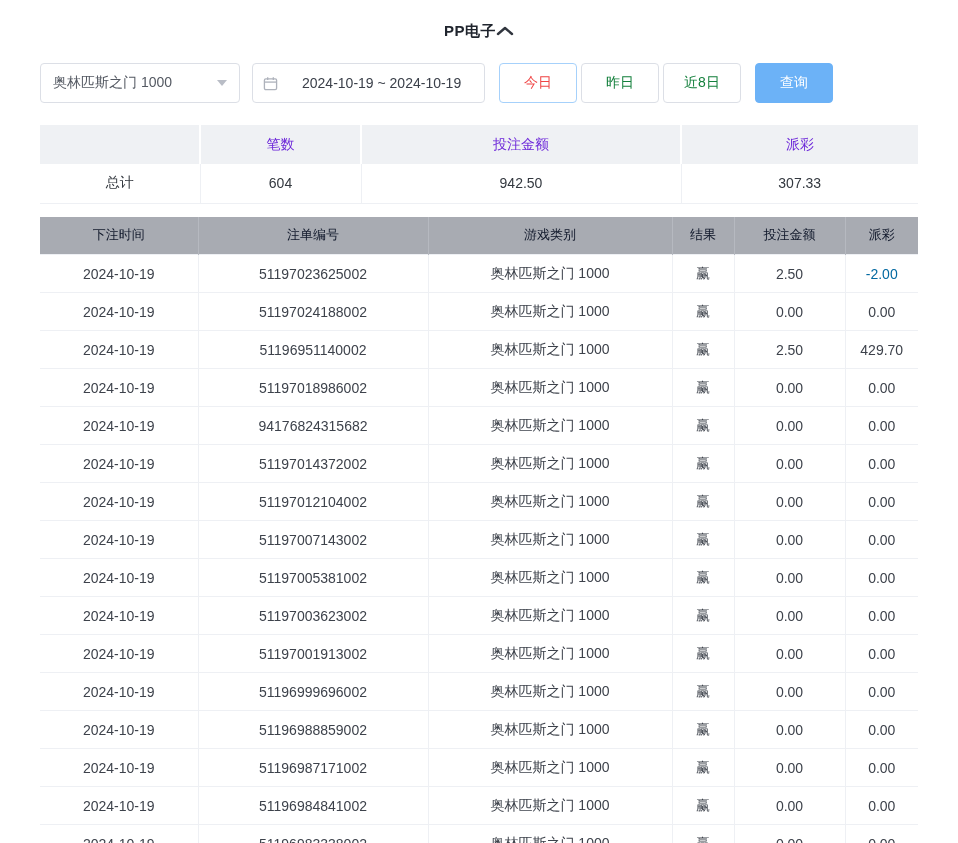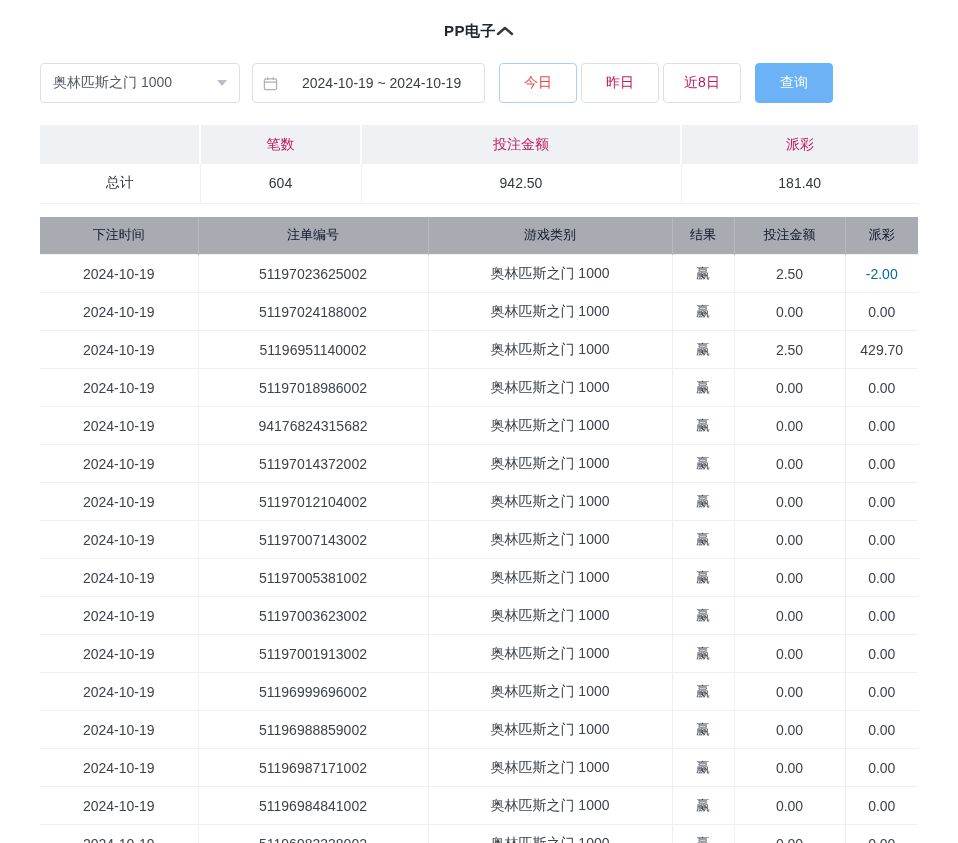--- a/index.html
+++ b/index.html
@@ -33,34 +33,34 @@
     border-top: 6px solid #b9bdc6;
   }
   .date-box {
     width: 233px; height: 40px; border: 1px solid #dcdfe6; border-radius: 4px;
     display: flex; align-items: center; gap: 24px;
     padding: 0 10px; font-size: 14px; color: #3b404a; margin-left: 12px;
     cursor: pointer; background: #fff; white-space: nowrap;
   }
   .btn {
     height: 40px; min-width: 78px; border-radius: 4px; font-size: 14px;
-    background: #fff; border: 1px solid #dcdfe6; color: #be185d; cursor: pointer;
+    background: #fff; border: 1px solid #dcdfe6; color: #15803d; cursor: pointer;
     font-family: inherit;
   }
   .btn-today { margin-left: 14px; border-color: #a6d1fb; color: #ef4444; }
   .btn-yest { margin-left: 4px; }
   .btn-last8 { margin-left: 4px; }
   .btn-primary { margin-left: 14px; background: #6cb2f7; border-color: #6cb2f7; color: #fff; }
 
   
   table { border-collapse: collapse; width: 878px; table-layout: fixed; }
 
   .summary-table { margin-top: 22px; font-size: 14px; }
   .summary-table th {
-    background: #eff1f4; height: 39px; font-weight: normal; color: #be185d;
+    background: #eff1f4; height: 39px; font-weight: normal; color: #6d28d9;
     border-right: 2px solid #ffffff; text-align: center;
   }
   .summary-table th:last-child { border-right: none; }
   .summary-table td {
     height: 39px; text-align: center; color: #33383f;
     border: 1px solid #eef0f4; border-top: none;
   }
   .summary-table td:first-child { border-left: none; }
   .summary-table td:last-child { border-right: none; }
 
@@ -131,21 +131,21 @@
         <th>笔数</th>
         <th>投注金额</th>
         <th>派彩</th>
       </tr>
     </thead>
     <tbody>
       <tr>
         <td>总计</td>
         <td>604</td>
         <td>942.50</td>
-        <td>181.40</td>
+        <td>307.33</td>
       </tr>
     </tbody>
   </table>
 
   <table class="main-table">
     <colgroup>
       <col style="width:158px">
         <col style="width:230px">
         <col style="width:244px">
         <col style="width:62px">

